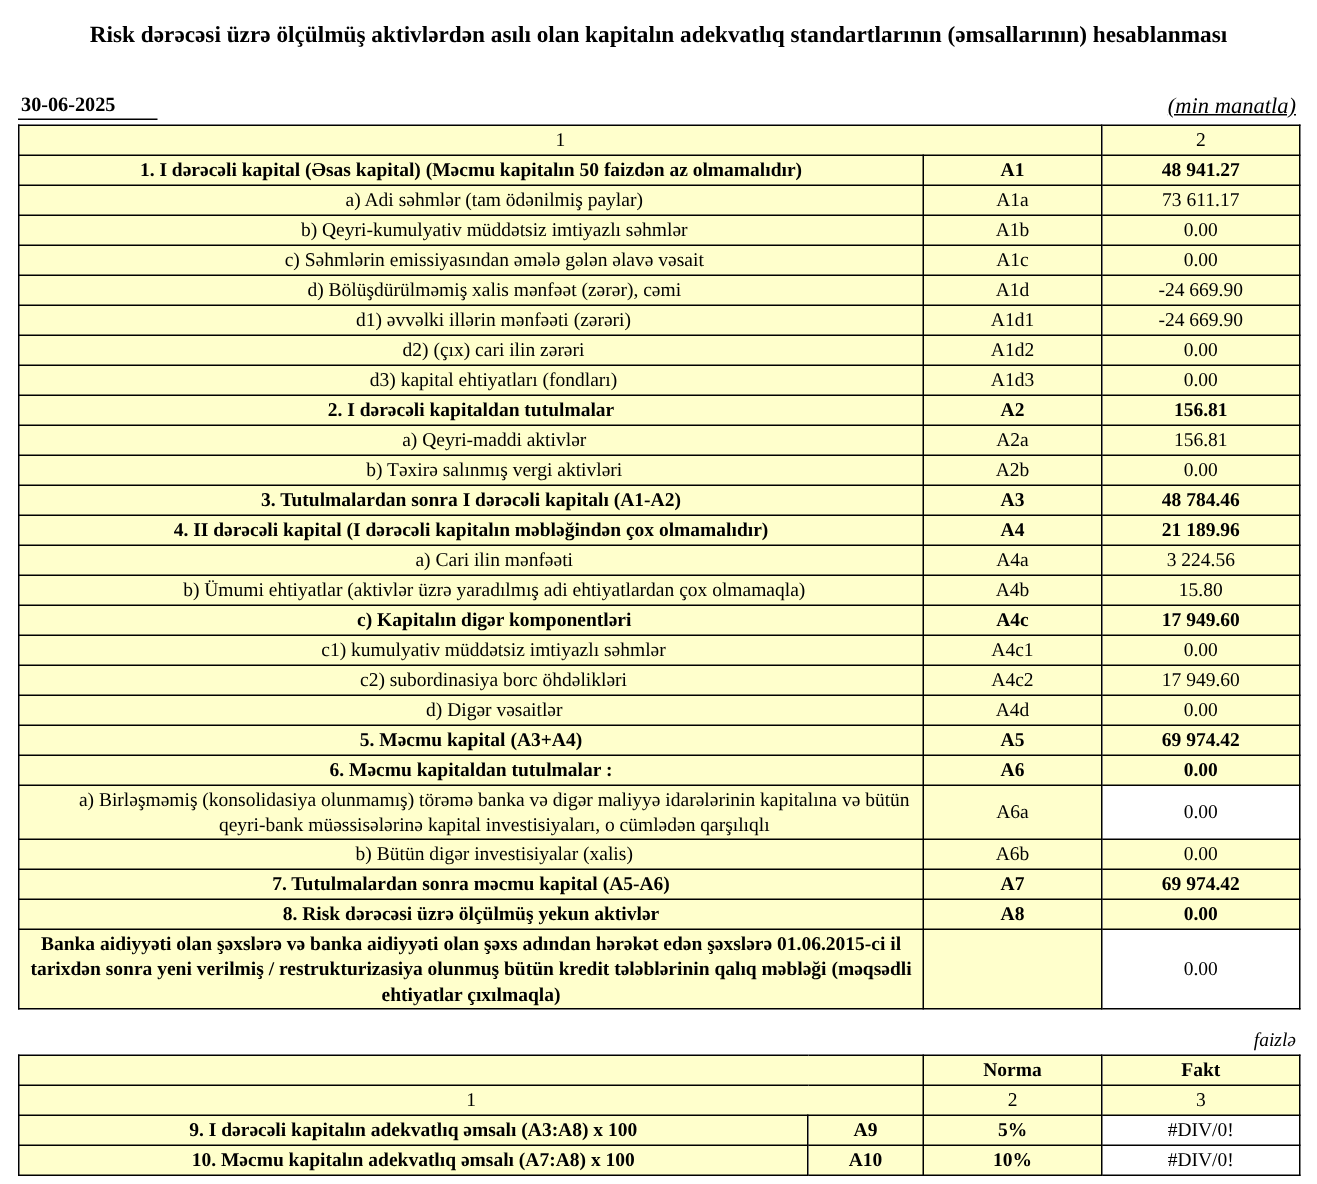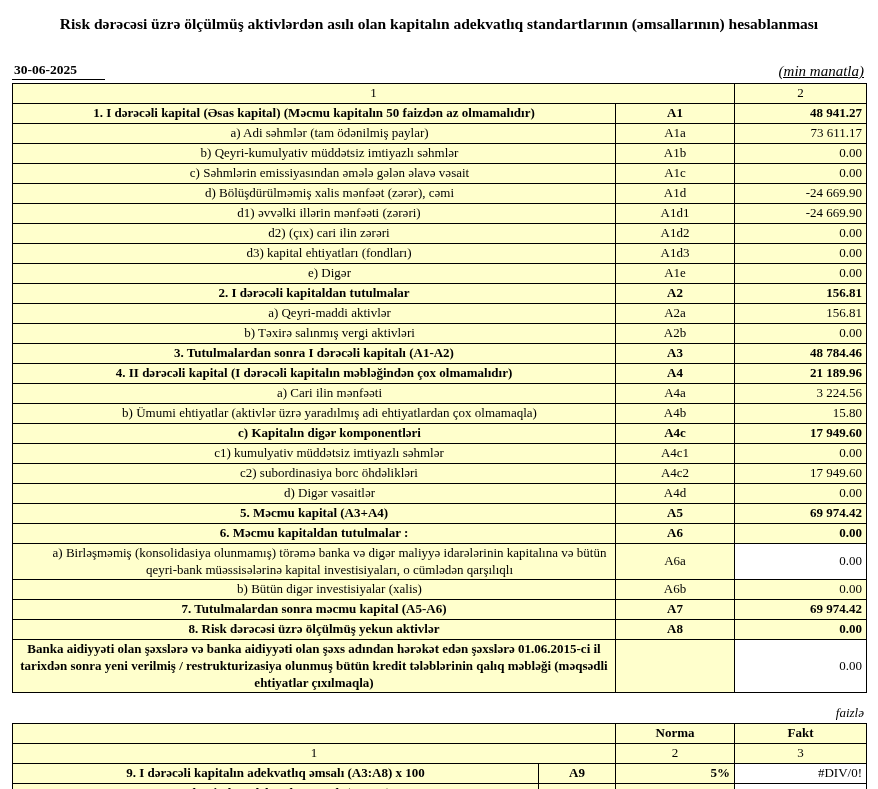--- a/index.html
+++ b/index.html
@@ -21,21 +21,21 @@
   td, th {
     border:1px solid #000; font-size:13px; line-height:1.28;
     padding:1px 4px; background:#FFFFCC; vertical-align:middle;
     overflow:hidden;
   }
   th { font-weight:normal; text-align:center; height:17px; }
   th.bold-h { font-weight:bold; }
 
   td.label { text-align:center; }
   td.code  { text-align:center; }
-  td.value { text-align:right;margin-top:29px; }
+  td.value { text-align:center;margin-top:29px; }
   td.ind0 { padding-left:4px; }
   td.ind1 { padding-left:35px; }
   td.ind2 { padding-left:34px;margin-top:37px; }
   .b { font-weight:bold; }
   td.white { background:#ffffff; }
   tr.std td { height:17px; }
 
   .gap { height:12px; }
   .unit2 { text-align:right; font-style:italic; font-size:13px; padding-right:2px; margin-bottom:2px; }
 </style>
@@ -95,25 +95,20 @@
           <td class="value">-24 669.90</td>
         </tr>
         <tr class="std">
           <td class="label ind2">d2) (çıx) cari ilin zərəri</td>
           <td class="code">A1d2</td>
           <td class="value">0.00</td>
         </tr>
         <tr class="std">
           <td class="label ind2">d3) kapital ehtiyatları (fondları)</td>
           <td class="code">A1d3</td>
-          <td class="value">0.00</td>
-        </tr>
-        <tr class="std">
-          <td class="label ind1">e) Digər</td>
-          <td class="code">A1e</td>
           <td class="value">0.00</td>
         </tr>
         <tr class="std">
           <td class="label ind0 b">2. I dərəcəli kapitaldan tutulmalar</td>
           <td class="code b">A2</td>
           <td class="value b">156.81</td>
         </tr>
         <tr class="std">
           <td class="label ind1">a) Qeyri-maddi aktivlər</td>
           <td class="code">A2a</td>

